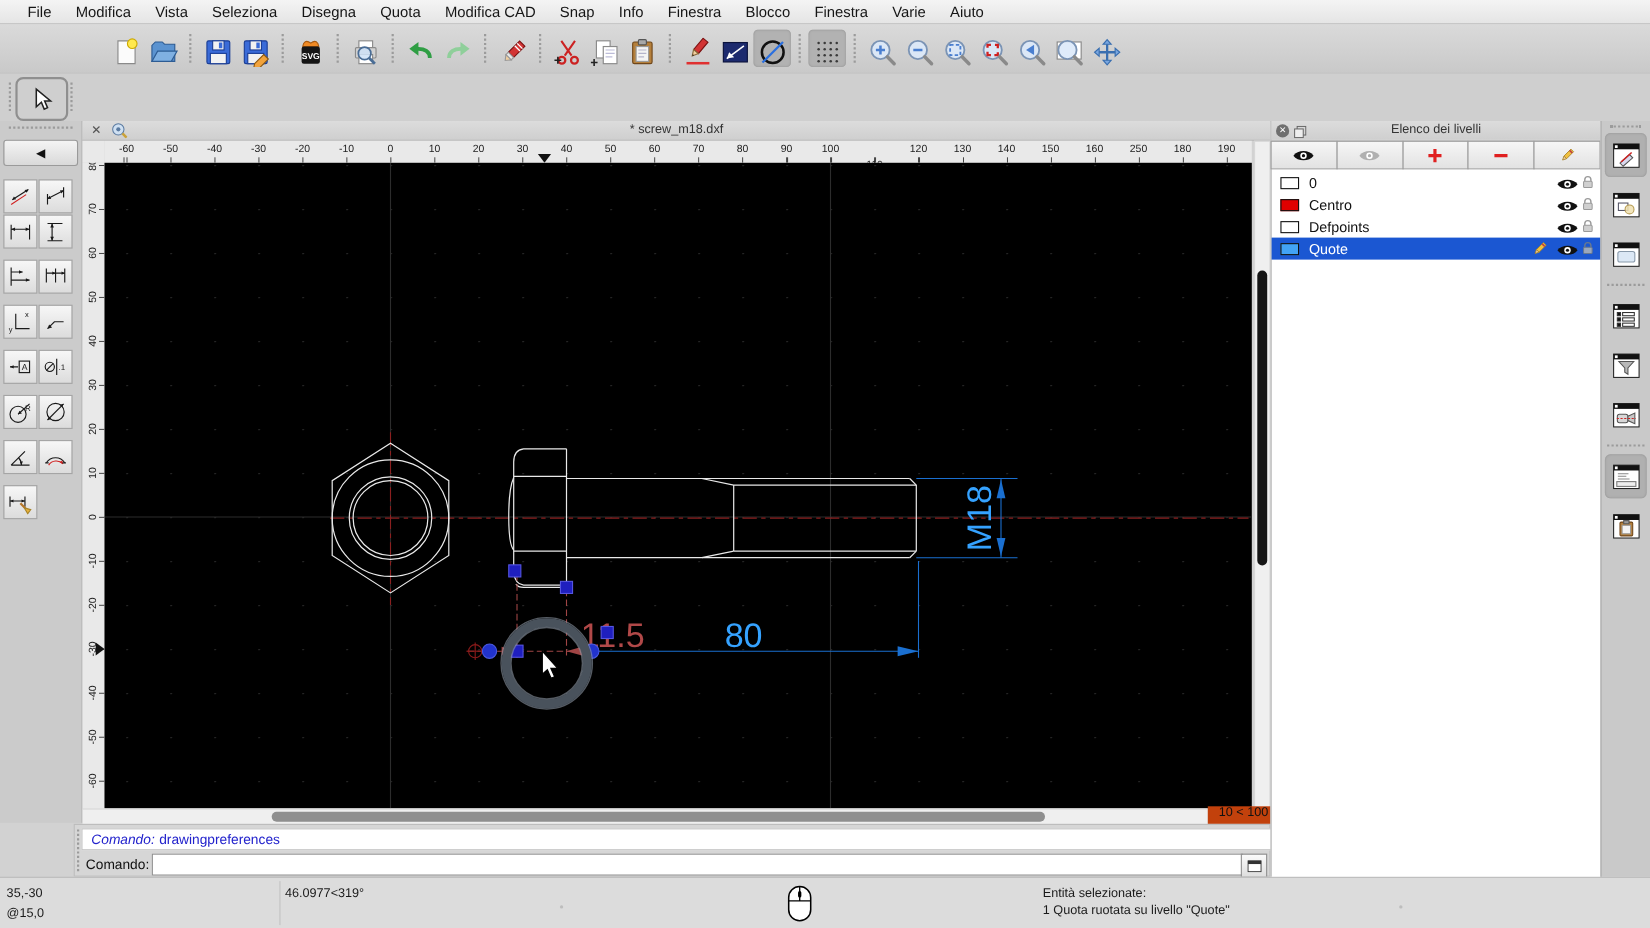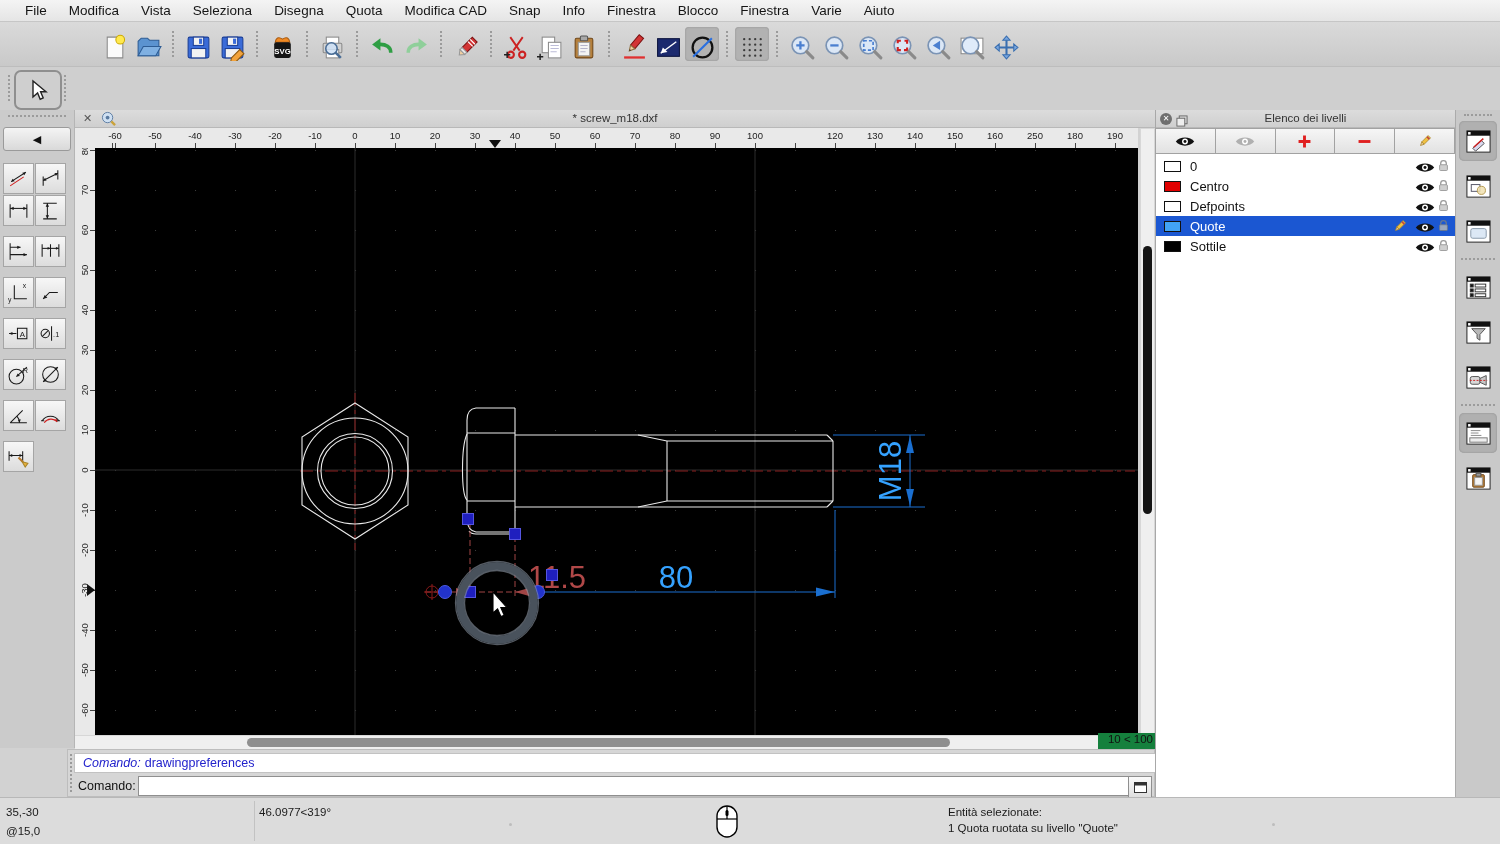--- a/index.html
+++ b/index.html
@@ -55,21 +55,21 @@
            border-top:6px solid transparent;border-bottom:6px solid transparent;border-left:8px solid #111;}
   #canvas-bg{left:95px;top:148px;width:1043px;height:587px;background-color:#000;
              background-image:radial-gradient(circle at 0 0,#3a3a3a 0.9px,transparent 1.6px);
              background-size:40px 40px;background-position:20px 2px;}
   #cad{left:95px;top:148px;}
 
   #vscroll{left:1140px;top:128px;width:15px;height:607px;background:#efefef;border:1px solid #d7d7d7;box-sizing:border-box;}
   #vthumb{position:absolute;left:2px;top:117px;width:9px;height:268px;background:#151515;border-radius:5px;}
   #hscroll{left:75px;top:735px;width:1023px;height:14px;background:#efefef;border-top:1px solid #d7d7d7;box-sizing:border-box;}
   #hthumb{position:absolute;left:172px;top:2px;width:703px;height:9px;background:#8f8f8f;border-radius:5px;}
-  #grid-indicator-box{left:1098px;top:733px;width:57px;height:16px;background:#15803d;font-size:11.5px;color:#111;
+  #grid-indicator-box{left:1098px;top:733px;width:57px;height:16px;background:#c2410c;font-size:11.5px;color:#111;
                       text-align:right;padding-right:2px;box-sizing:border-box;}
 
   
   #cmd-panel{left:67px;top:749px;width:1088px;height:48px;background:#d6d6d6;border:1px solid #bdbdbd;box-sizing:border-box;}
   #cmd-handle{position:absolute;left:2px;top:4px;height:38px;}
   #cmd-history{position:absolute;left:6px;top:3px;width:1074px;height:18px;background:#fff;border:1px solid #c2c2c2;
                font-size:12.5px;color:#2222cc;padding-left:8px;display:flex;align-items:center;gap:4px;}
   #cmd-history .lbl{font-style:italic;}
   #cmd-label{position:absolute;left:10px;top:29px;font-size:12.5px;color:#111;}
   #cmd-input{position:absolute;left:70px;top:26px;width:982px;height:18px;border:1px solid #8f8f8f;
@@ -752,33 +752,20 @@
           <span class="lyr-icon" style="left: 258px; top: 4px;"><svg viewBox="0 0 24 16" width="22" height="15">
               <path d="M2 8C6 2 18 2 22 8 18 14 6 14 2 8z" fill="#111"></path>
               <circle cx="12" cy="8" r="3.2" fill="#fff"></circle>
               <circle cx="12" cy="8" r="1.6" fill="#111"></circle>
             </svg></span>
           <span class="lyr-icon" style="left: 281px;"><svg viewBox="0 0 14 14" width="13" height="13">
               <path d="M4 6.5V4.7a3 3 0 016 0V6.5" fill="none" stroke="#68788f" stroke-width="1.4"></path>
               <rect x="2.8" y="6.2" width="8.4" height="6.2" rx="1" fill="#9aa7bd" stroke="#68788f"></rect>
             </svg></span>
         </div>
-        <div class="lyr-row">
-          <span class="lyr-swatch" style="background: rgb(0, 0, 0);"></span>
-          <span>Sottile</span>
-          <span class="lyr-icon" style="left: 258px; top: 4px;"><svg viewBox="0 0 24 16" width="22" height="15">
-              <path d="M2 8C6 2 18 2 22 8 18 14 6 14 2 8z" fill="#111"></path>
-              <circle cx="12" cy="8" r="3.2" fill="#fff"></circle>
-              <circle cx="12" cy="8" r="1.6" fill="#111"></circle>
-            </svg></span>
-          <span class="lyr-icon" style="left: 281px;"><svg viewBox="0 0 14 14" width="13" height="13">
-              <path d="M4 6.5V4.7a3 3 0 016 0V6.5" fill="none" stroke="#9a9a9a" stroke-width="1.4"></path>
-              <rect x="2.8" y="6.2" width="8.4" height="6.2" rx="1" fill="#d0d0d0" stroke="#9a9a9a"></rect>
-            </svg></span>
-        </div>
       </div>
   </div>
 
   <div id="right-strip" class="abs">
     <div id="strip-handle" class="hdots"></div>
     <div id="strip-buttons">
         <div class="dock-btn active">
           <svg viewBox="0 0 28 28" width="27" height="27">
             <rect x="2" y="3" width="24" height="22" fill="#fff" stroke="#222"></rect>
             <rect x="2" y="3" width="24" height="5" fill="#111"></rect>

